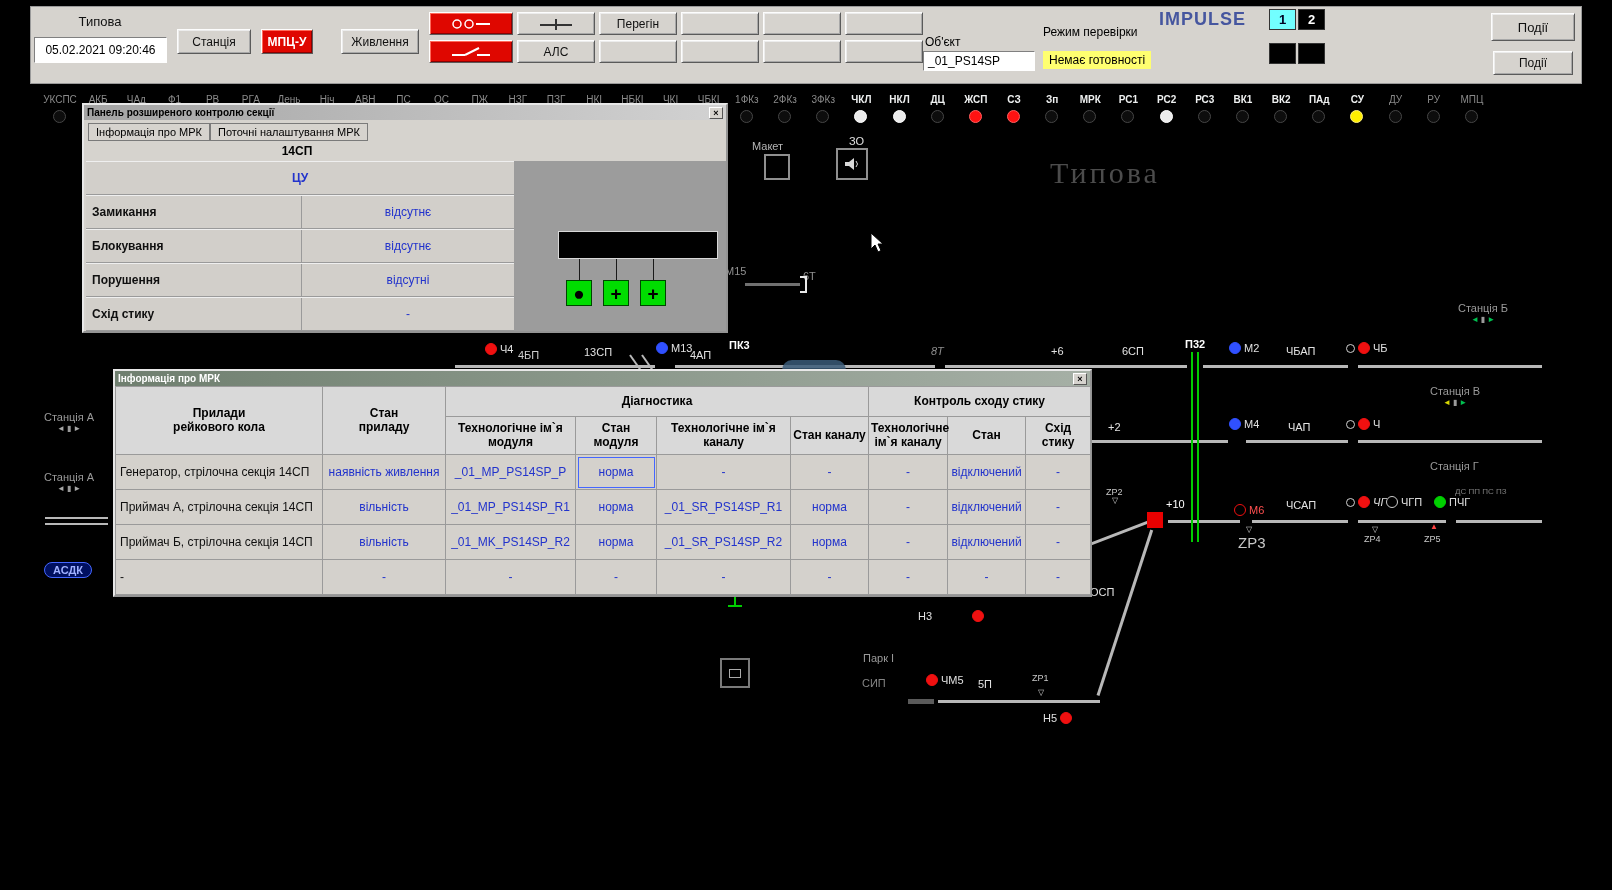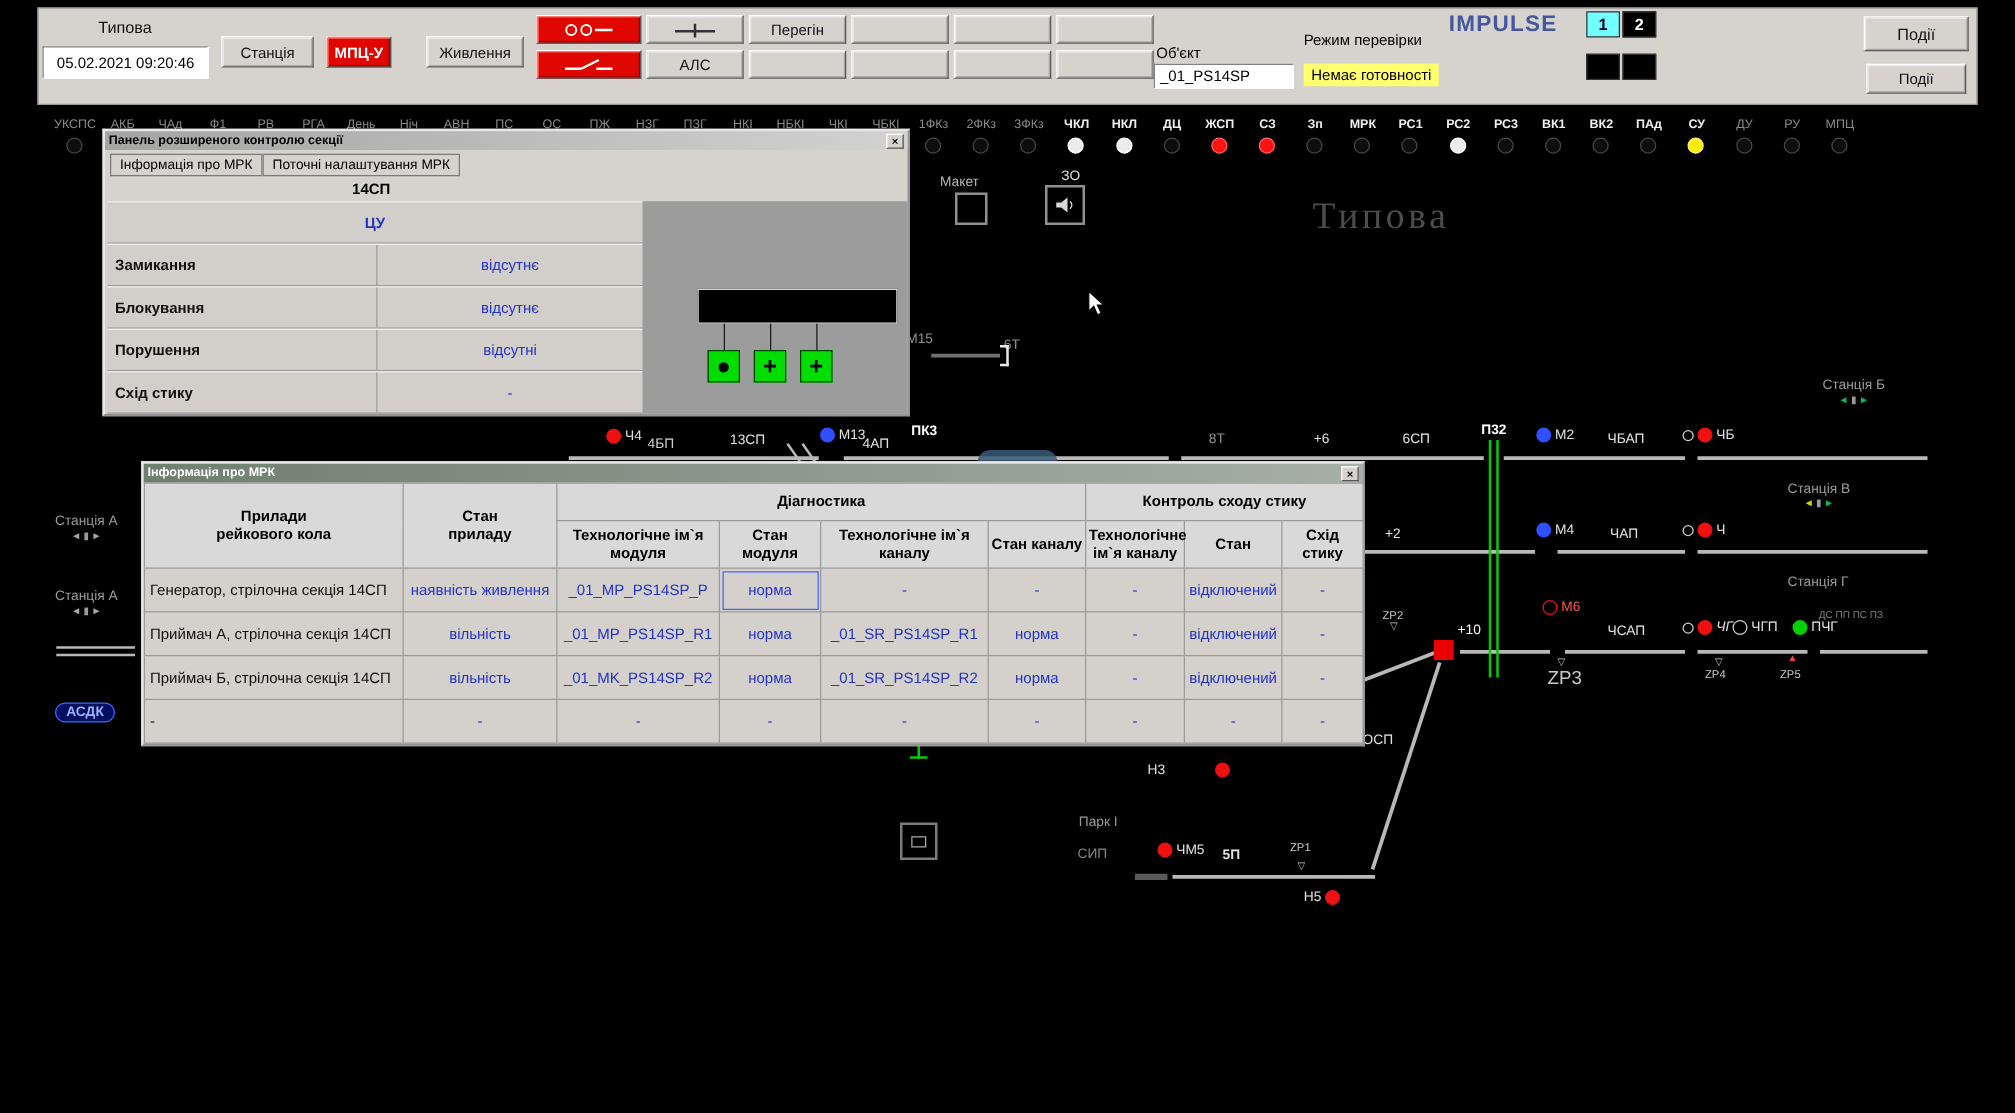--- a/index.html
+++ b/index.html
@@ -329,41 +329,41 @@
       <div class="tline" style="left: 704px; top: 509px; width: 2px; height: 13px; background: rgb(0, 204, 0);"></div>
       <div class="tline" style="left: 698px; top: 521px; width: 14px; height: 2px; background: rgb(0, 204, 0);"></div>
       <div class="tlabel" style="left: 722px; top: 56px; color: rgb(181, 181, 181); font-size: 11px;">Макет</div>
       <div class="tlabel" style="left: 819px; top: 51px; color: rgb(224, 224, 224); font-size: 11px;">ЗО</div>
       <div class="tlabel" style="left: 695px; top: 181px; color: rgb(143, 143, 143); font-size: 11px;">М15</div>
       <div class="tlabel" style="left: 773px; top: 186px; color: rgb(143, 143, 143); font-size: 11px;">6Т</div>
       <div class="tlabel" style="left: 488px; top: 265px; color: rgb(207, 207, 207); font-size: 11px;">4БП</div>
       <div class="tlabel" style="left: 554px; top: 262px; color: rgb(226, 226, 226); font-size: 11px;">13СП</div>
       <div class="tlabel" style="left: 660px; top: 265px; color: rgb(226, 226, 226); font-size: 11px;">4АП</div>
       <div class="tlabel" style="left: 699px; top: 255px; color: rgb(255, 255, 255); font-size: 11px; font-weight: bold;">ПК3</div>
-      <div class="tlabel" style="left: 937px; top: 261px; color: rgb(143, 143, 143); font-size: 11px;">8Т</div>
+      <div class="tlabel" style="left: 901px; top: 261px; color: rgb(143, 143, 143); font-size: 11px; font-style: italic;">8Т</div>
       <div class="tlabel" style="left: 1021px; top: 261px; color: rgb(226, 226, 226); font-size: 11px;">+6</div>
       <div class="tlabel" style="left: 1092px; top: 261px; color: rgb(226, 226, 226); font-size: 11px;">6СП</div>
       <div class="tlabel" style="left: 1155px; top: 254px; color: rgb(255, 255, 255); font-size: 11px; font-weight: bold;">П32</div>
       <div class="tlabel" style="left: 1256px; top: 261px; color: rgb(226, 226, 226); font-size: 11px;">ЧБАП</div>
       <div class="tlabel" style="left: 1078px; top: 337px; color: rgb(226, 226, 226); font-size: 11px;">+2</div>
       <div class="tlabel" style="left: 1258px; top: 337px; color: rgb(226, 226, 226); font-size: 11px;">ЧАП</div>
       <div class="tlabel" style="left: 1076px; top: 403px; color: rgb(200, 200, 200); font-size: 9px;">ZP2</div>
       <div class="tlabel" style="left: 1082px; top: 412px; color: rgb(200, 200, 200); font-size: 8px;">▽</div>
       <div class="tlabel" style="left: 1136px; top: 414px; color: rgb(255, 255, 255); font-size: 11px;">+10</div>
       <div class="tlabel" style="left: 1256px; top: 415px; color: rgb(226, 226, 226); font-size: 11px;">ЧСАП</div>
       <div class="tlabel" style="left: 1216px; top: 441px; color: rgb(200, 200, 200); font-size: 8px;">▽</div>
       <div class="tlabel" style="left: 1208px; top: 450px; color: rgb(200, 200, 200); font-size: 15px;">ZP3</div>
       <div class="tlabel" style="left: 1342px; top: 441px; color: rgb(200, 200, 200); font-size: 8px;">▽</div>
       <div class="tlabel" style="left: 1334px; top: 450px; color: rgb(200, 200, 200); font-size: 9px;">ZP4</div>
       <div class="tlabel" style="left: 1400px; top: 438px; color: rgb(255, 64, 64); font-size: 8px;">▲</div>
       <div class="tlabel" style="left: 1394px; top: 450px; color: rgb(200, 200, 200); font-size: 9px;">ZP5</div>
       <div class="tlabel" style="left: 1060px; top: 502px; color: rgb(226, 226, 226); font-size: 11px;">ОСП</div>
       <div class="tlabel" style="left: 833px; top: 568px; color: rgb(154, 154, 154); font-size: 11px;">Парк І</div>
       <div class="tlabel" style="left: 832px; top: 593px; color: rgb(133, 133, 133); font-size: 11px;">СИП</div>
-      <div class="tlabel" style="left: 948px; top: 594px; color: rgb(226, 226, 226); font-size: 11px; font-weight: bold;">5П</div>
+      <div class="tlabel" style="left: 948px; top: 594px; color: rgb(226, 226, 226); font-size: 11px;">5П</div>
       <div class="tlabel" style="left: 1002px; top: 589px; color: rgb(200, 200, 200); font-size: 9px;">ZP1</div>
       <div class="tlabel" style="left: 1008px; top: 604px; color: rgb(200, 200, 200); font-size: 8px;">▽</div>
       <div class="tlabel" style="left: 1425px; top: 403px; color: rgb(128, 128, 128); font-size: 8px;">ДС ПП ПС ПЗ</div>
       <div class="sig" style="left: 455px; top: 259px;">
         <span class="sigc" style="background: rgb(240, 16, 16); border-color: rgb(240, 16, 16);"></span>
         <span class="slab" style="color: rgb(224, 224, 224);">Ч4</span>
       </div>
       <div class="sig" style="left: 626px; top: 258px;">
         <span class="sigc" style="background: rgb(48, 80, 255); border-color: rgb(48, 80, 255);"></span>
         <span class="slab" style="color: rgb(224, 224, 224);">М13</span>
@@ -379,21 +379,21 @@
       </div>
       <div class="sig" style="left: 1199px; top: 334px;">
         <span class="sigc" style="background: rgb(48, 80, 255); border-color: rgb(48, 80, 255);"></span>
         <span class="slab" style="color: rgb(224, 224, 224);">М4</span>
       </div>
       <div class="sig" style="left: 1316px; top: 334px;">
         <span class="ringc"></span>
         <span class="sigc" style="background: rgb(240, 16, 16); border-color: rgb(240, 16, 16);"></span>
         <span class="slab" style="color: rgb(224, 224, 224);">Ч</span>
       </div>
-      <div class="sig" style="left: 1204px; top: 396px;">
+      <div class="sig" style="left: 1204px; top: 420px;">
         <span class="sigc" style="background: rgb(0, 0, 0); border-color: rgb(240, 16, 16);"></span>
         <span class="slab" style="color: rgb(255, 80, 80);">М6</span>
       </div>
       <div class="sig" style="left: 1316px; top: 412px; font-style: italic;">
         <span class="ringc"></span>
         <span class="sigc" style="background: rgb(240, 16, 16); border-color: rgb(240, 16, 16);"></span>
         <span class="slab" style="color: rgb(224, 224, 224);">ЧГ</span>
       </div>
       <div class="sig" style="left: 1356px; top: 412px;">
         <span class="sigc" style="background: rgb(0, 0, 0); border-color: rgb(204, 204, 204);"></span>

